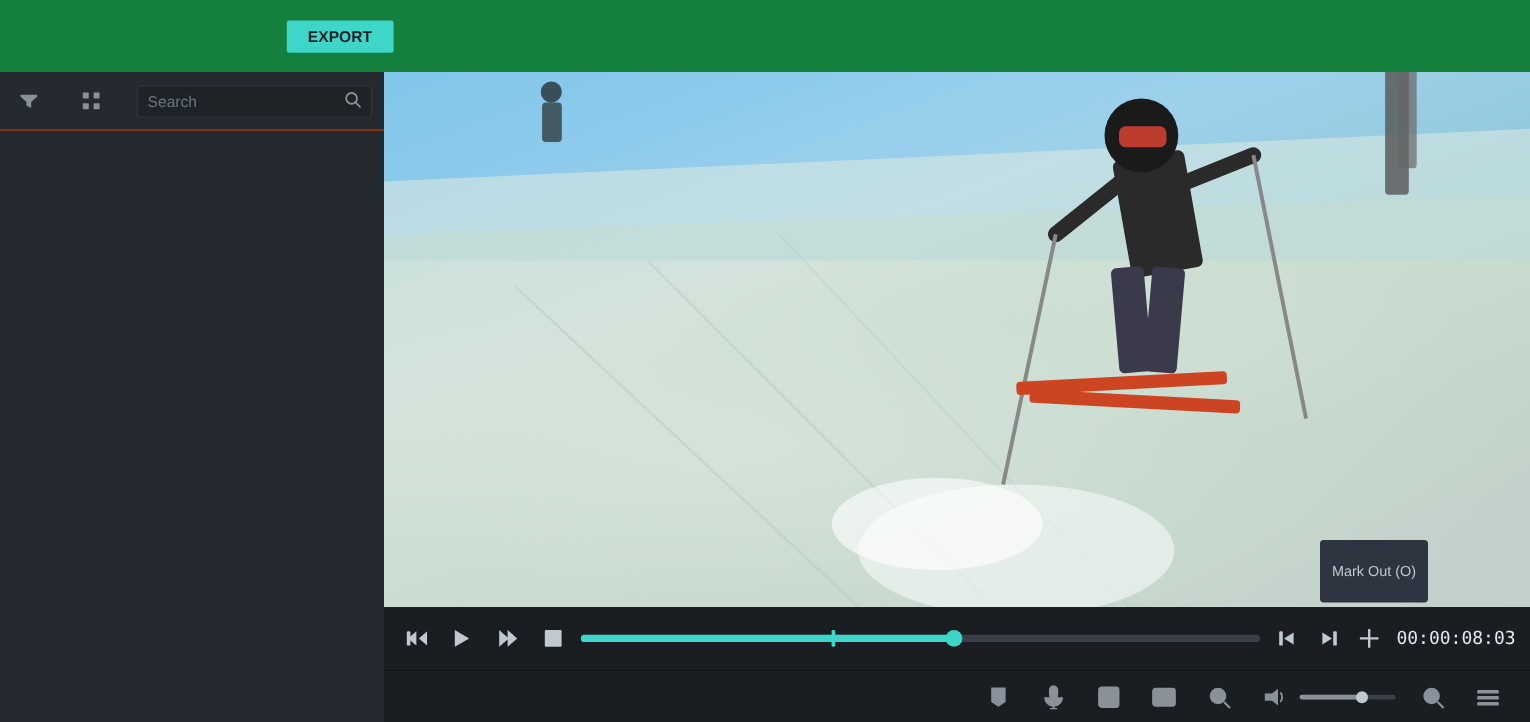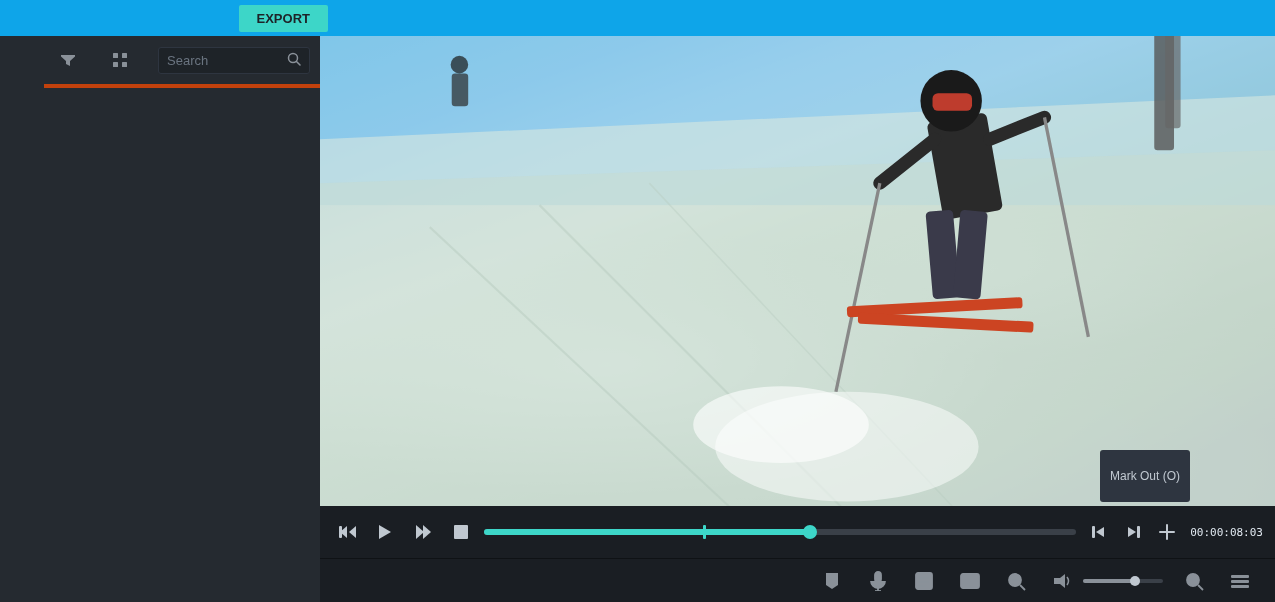--- a/index.html
+++ b/index.html
@@ -9,22 +9,22 @@
       background: #1e2328;
       font-family: Arial, sans-serif;
       overflow: hidden;
       display: flex;
       flex-direction: column;
     }
 
     
     .top-bar {
       display: flex;
-      height: 36px;
-      background: #0ea5e9;
+      height: 60px;
+      background: #15803d;
       padding: 0 8px;
       flex-shrink: 0;
     }
 
     .top-bar-left {
       display: flex;
       align-items: center;
       gap: 8px;
       width: 320px;
       flex-shrink: 0;
@@ -56,22 +56,21 @@
       flex-shrink: 0;
       display: flex;
       flex-direction: column;
     }
 
     .left-panel-toolbar {
       display: flex;
       align-items: center;
       gap: 24px;
       padding: 10px 10px;
-      border-bottom: 4px solid #c2410c;
-      margin-left: 44px;
+      border-bottom: 1px solid #c2410c;
     }
 
     .icon-btn {
       background: none;
       border: none;
       color: #8a9199;
       cursor: pointer;
       font-size: 16px;
       display: flex;
       align-items: center;
@@ -203,21 +202,21 @@
       width: 3px;
       height: 14px;
       background: #8a9199;
       position: absolute;
       top: -4px;
       border-radius: 1px;
     }
 
     .time-display {
       color: #e0e8f0;
-      font-size: 11px;
+      font-size: 15px;
       font-family: monospace;
       flex-shrink: 0;
     }
 
     .ctrl-icon-group {
       display: flex;
       align-items: center;
       gap: 4px;
       flex-shrink: 0;
     }

